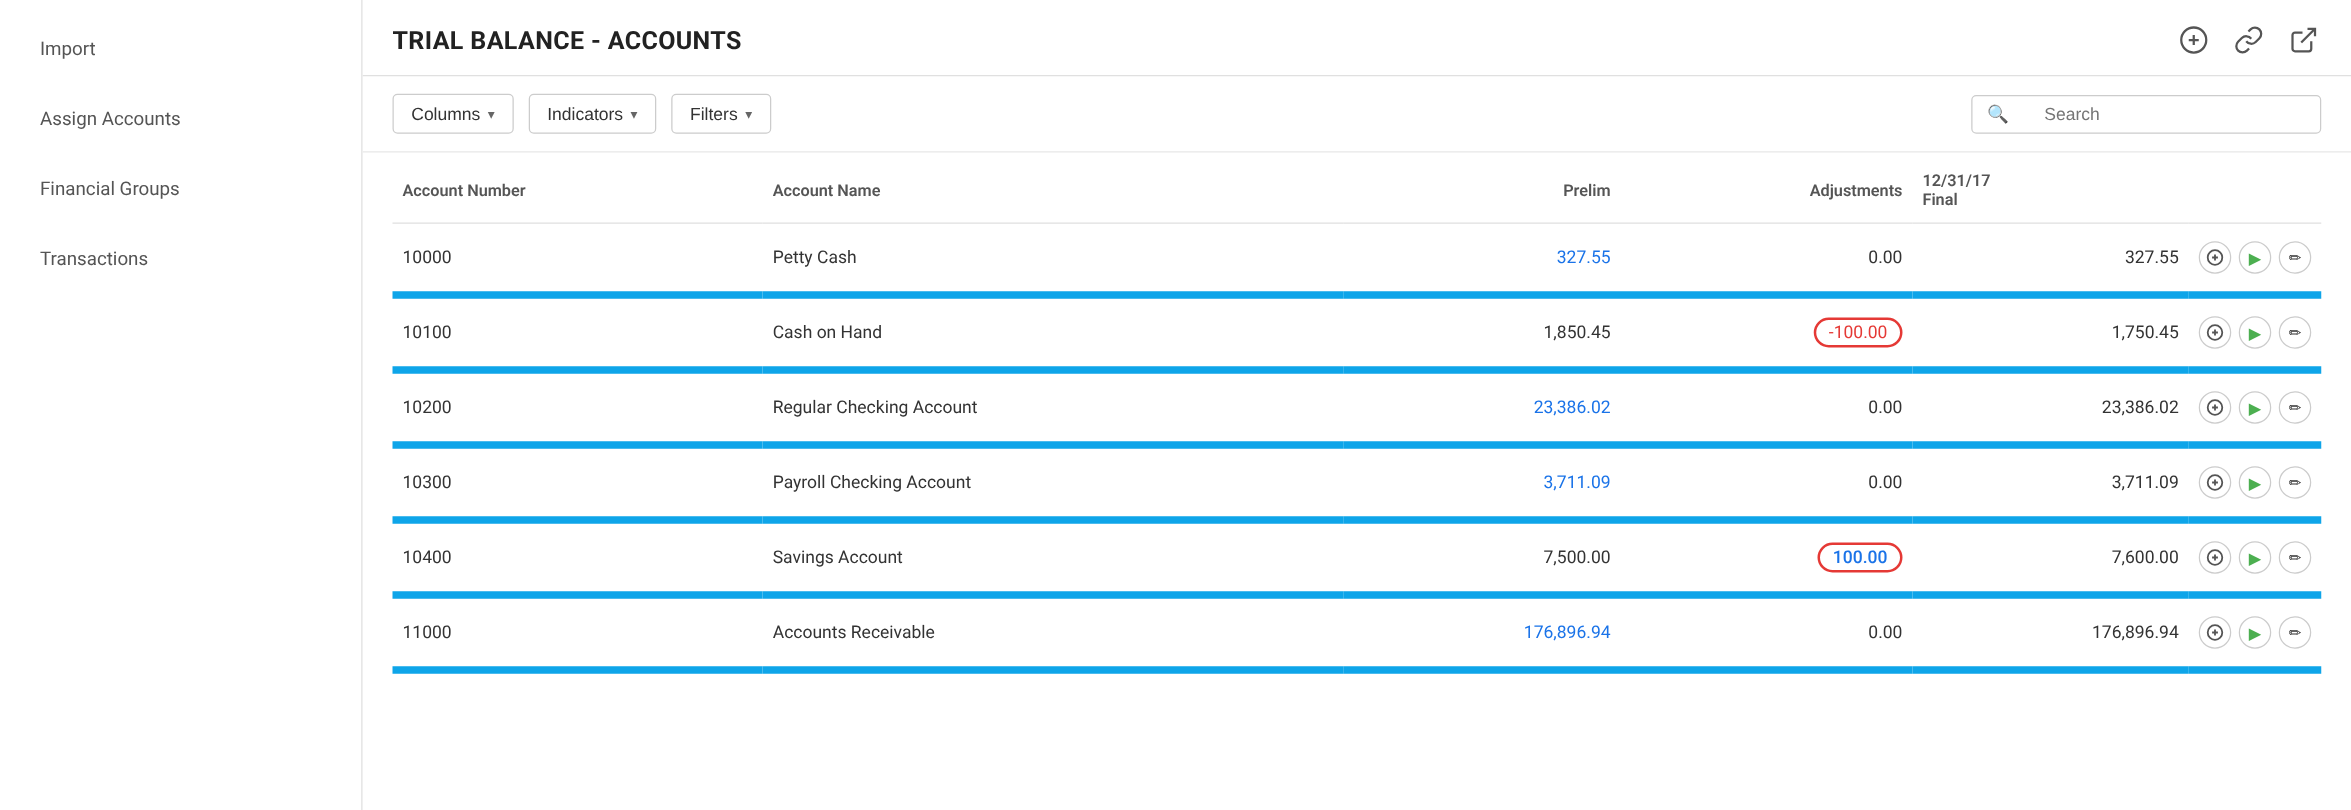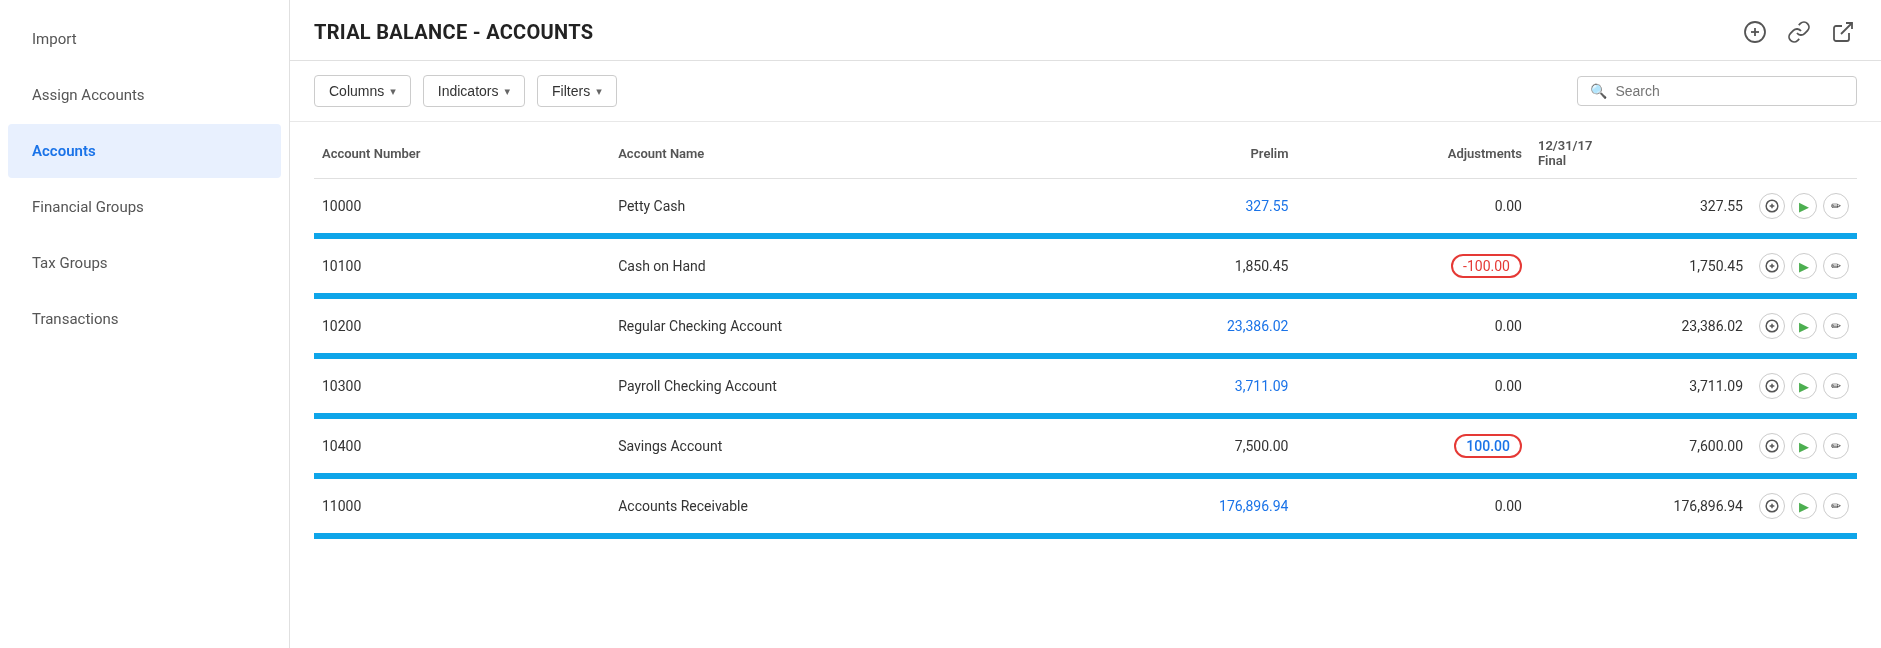--- a/index.html
+++ b/index.html
@@ -100,20 +100,21 @@
       background: #fff;
     }
     .search-icon-inner { color: #999; font-size: 14px; }
     .search-input {
       border: none;
       outline: none;
       font-size: 14px;
       color: #999;
       width: 100%;
       background: transparent;
+      margin-left: 20px;
     }
 
     
     .table-container {
       flex: 1;
       overflow-y: auto;
       padding: 0 24px;
     }
     table {
       width: 100%;
@@ -182,23 +183,21 @@
     }
     .flag-icon { color: #4caf50; font-size: 13px; }
     .pencil-icon { color: #333; font-size: 12px; }
   </style>
 </head>
 <body>
 
 <div class="sidebar">
 <div class="sidebar-item">Import</div>
     <div class="sidebar-item">Assign Accounts</div>
-    <div class="sidebar-item active">Accounts</div>
     <div class="sidebar-item">Financial Groups</div>
-    <div class="sidebar-item">Tax Groups</div>
     <div class="sidebar-item">Transactions</div>
   </div>
 
 <div class="main">
 
   <div class="main-header">
     <span class="main-title">TRIAL BALANCE - ACCOUNTS</span>
     <div class="header-icons">
       <div class="header-icon" title="Add">
         <svg width="24" height="24" viewBox="0 0 24 24" fill="none" stroke="currentColor" stroke-width="1.8">

